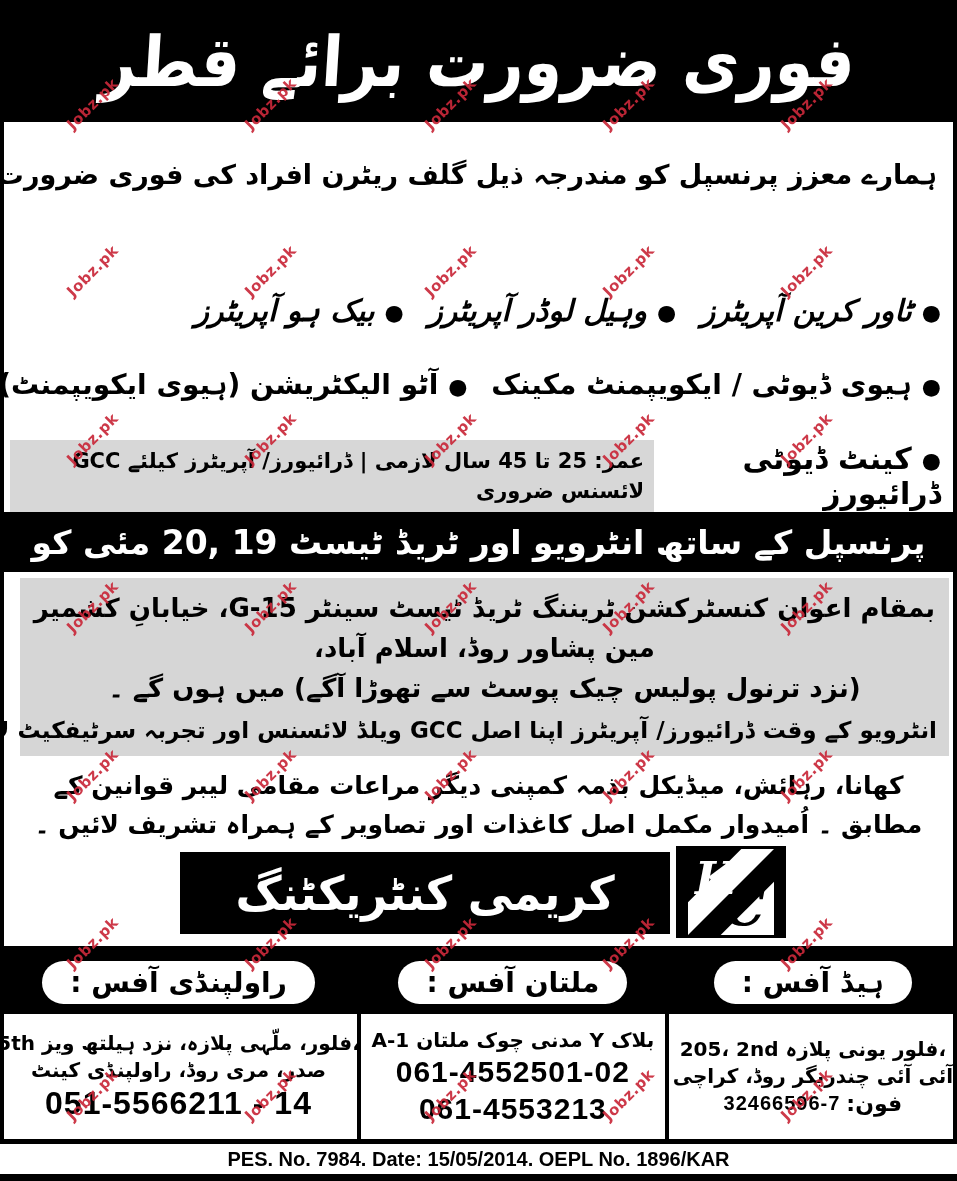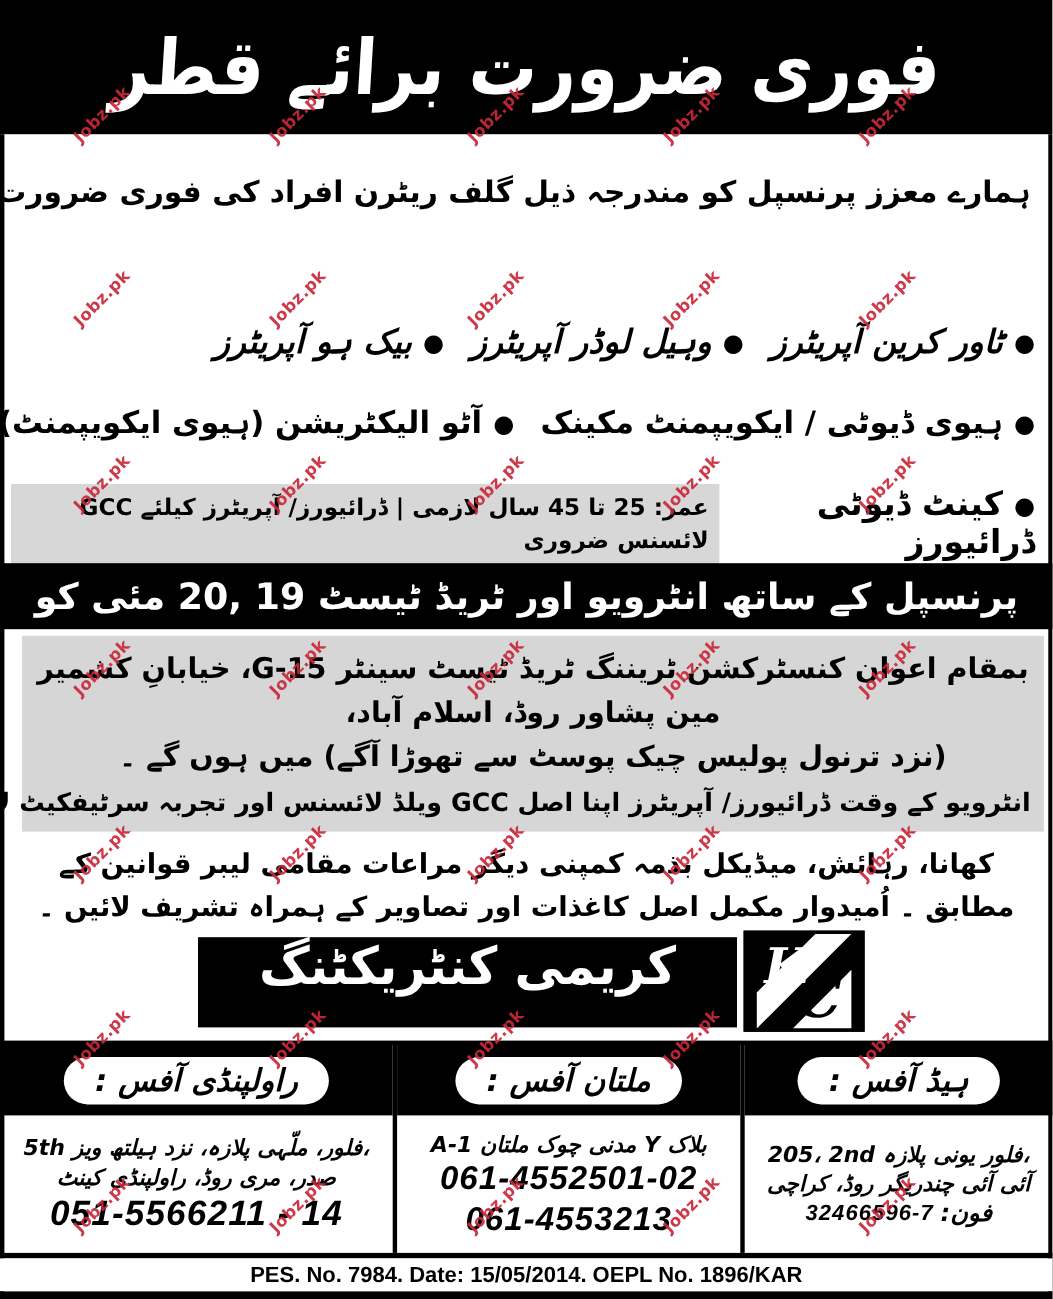--- a/index.html
+++ b/index.html
@@ -55,37 +55,37 @@
   .venue .v2{font-size:26px;line-height:1.5;margin:0;}
   .venue .v3{font-size:23px;line-height:1.6;margin:4px 0 0;white-space:nowrap;}
   
   .benefits{
     position:absolute;top:742px;left:30px;right:30px;direction:rtl;
     text-align:center;font-size:25px;font-weight:bold;line-height:1.55;
   }
   
   .company-name{
     position:absolute;top:852px;left:180px;width:490px;height:82px;background:#000;
-    display:flex;align-items:flex-start;justify-content:center;
+    display:flex;align-items:center;justify-content:center;
   }
   .company-name .t{
     color:#fff;font-size:45px;font-weight:bold;direction:rtl;white-space:nowrap;
     transform:scaleY(1.05);
   }
   .logo{
     position:absolute;top:846px;left:676px;width:110px;height:92px;
     border:3px solid #000;box-sizing:border-box;background:#000;
   }
   .logo svg{width:100%;height:100%;display:block;}
   
   .offices{
     position:absolute;top:946px;left:0;right:0;height:198px;display:flex;
     border-top:4px solid #000;border-bottom:5px solid #000;box-sizing:border-box;
   }
-  .office{display:flex;flex-direction:column;box-sizing:border-box;font-style:italic;}
+  .office{display:flex;flex-direction:column;box-sizing:border-box;}
   .office+.office{border-left:4px solid #000;text-align:right;}
   .office.rwp{width:357px;}
   .office.mtn{width:316px;}
   .office.hof{flex:1;}
   .office-header{
     background:#000;height:64px;display:flex;align-items:center;justify-content:center;
     padding:0 14px;
   }
   .office-pill{
     background:#fff;border-radius:34px;padding:5px 28px;font-size:28px;font-weight:bold;

